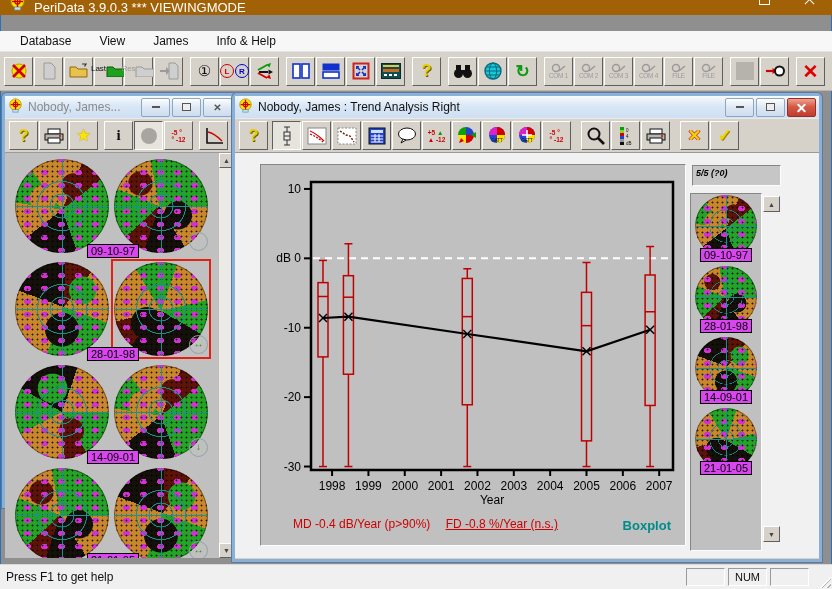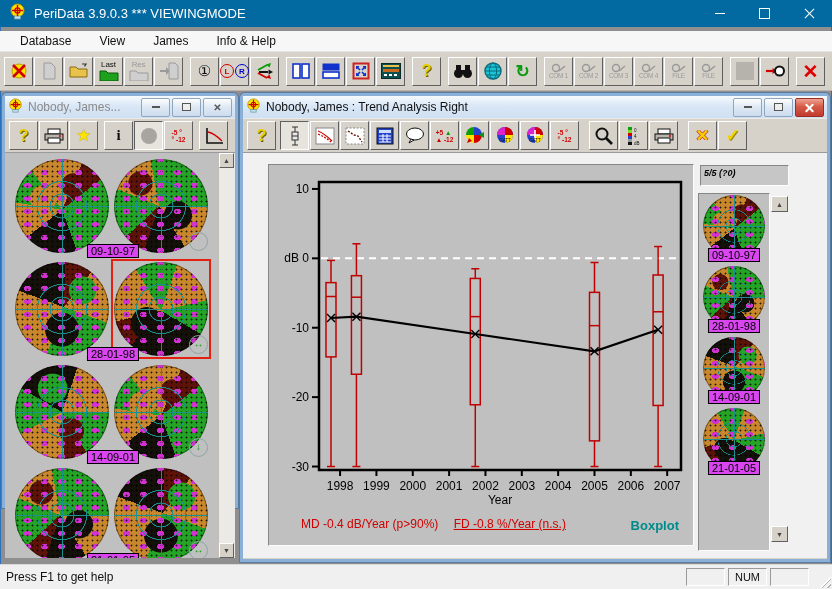--- a/index.html
+++ b/index.html
@@ -2,41 +2,41 @@
 <html><head>
 <meta charset="utf-8">
 <style>
   html,body{margin:0;padding:0;}
   body{
     width:832px;height:589px;position:relative;overflow:hidden;
     background:#8f8f8f;font-family:"Liberation Sans",sans-serif;
     box-shadow:inset 0 0 0 1px #2a70ba;
   }
   
-  .titlebar{position:absolute;left:0;top:0;right:0;height:27px;background:#0369a1;display:flex;align-items:center;color:#fff;}
+  .titlebar{position:absolute;left:0;top:0;right:0;height:15px;background:#a16207;display:flex;align-items:flex-end;color:#fff;}
   .titlebar .app-ico{margin:0 8px 0 9px;}
   .titlebar .title{font-size:13px;flex:1;}
   .cap-btn{width:45px;height:31px;display:flex;align-items:center;justify-content:center;}
   .glyph-min{width:10px;height:1px;background:#fff;display:block;}
   .glyph-max{width:9px;height:9px;border:1px solid #fff;display:block;}
   .glyph-x{position:relative;width:11px;height:11px;display:block;}
   .glyph-x::before,.glyph-x::after{content:"";position:absolute;left:-1px;top:5px;width:13px;height:1px;background:#fff;}
   .glyph-x::before{transform:rotate(45deg);} .glyph-x::after{transform:rotate(-45deg);}
   
   .menubar{position:absolute;left:0;top:31px;right:0;height:20px;background:#f7f7f7;display:flex;align-items:center;font-size:12px;color:#111;border-bottom:1px solid #e3e3e3;}
   .menu-item{padding:2px 8px;margin-left:12px;}
   .menu-item:first-child{margin-left:12px;}
   
   .toolbar{position:absolute;left:0;top:52px;right:0;height:38px;background:#d6d2ca;display:flex;align-items:center;padding-left:4px;border-bottom:1px solid #b9b5ad;}
   .tb-group{display:flex;margin-right:7px;}
   .btn{width:29px;height:29px;background:#d6d2ca;border:1px solid;border-color:#ffffff #5f5f5f #5f5f5f #ffffff;display:flex;flex-direction:column;align-items:center;justify-content:center;box-sizing:border-box;font-size:11px;color:#111;position:relative;}
   .btn+ .btn{margin-left:1px;}
   .btn.pressed{border-color:#5f5f5f #ffffff #ffffff #5f5f5f;background:#e7e4dd;}
   .btn .tiny-label{font-size:6.5px;color:#9a9a9a;line-height:6px;letter-spacing:-0.3px;}
-  .btn .stack{display:flex;flex-direction:column;align-items:center;line-height:9px;}
+  .btn .stack{display:flex;flex-direction:row;line-height:9px;}
   .ico-help{color:#e6cf00;font-weight:bold;font-size:17px;text-shadow:1px 1px 0 #6b5d00;}
   .ico-one{font-size:15px;color:#111;}
   .ico-refresh{font-size:17px;font-weight:bold;color:#0c9a12;}
   .ico-star{color:#ffe400;font-size:17px;text-shadow:0 0 1px #8a7a00;}
   .ico-check{color:#f0d400;font-weight:bold;font-size:17px;text-shadow:1px 1px 0 #9a8800;}
   .ico-bigx{color:#e00000;font-weight:bold;font-size:19px;}
   .ico-yellowx{color:#f0d400;font-weight:bold;font-size:16px;text-shadow:1px 0 0 #d03030,-1px 0 0 #d03030;}
   .ico-info{font-family:"Liberation Serif",serif;font-weight:bold;font-size:15px;color:#111;}
   .lr-wrap{display:flex;gap:1px;}
   .lr-c{width:12px;height:12px;border-radius:50%;font-size:8px;font-weight:bold;display:flex;align-items:center;justify-content:center;}
@@ -76,21 +76,21 @@
   .v1{background:radial-gradient(circle at 62% 28%,#5e1309 0 13%,rgba(0,0,0,0) 14%),radial-gradient(circle at 30% 42%,#c8872c 0 15%,rgba(0,0,0,0) 16%),conic-gradient(from 160deg at 50% 54%,#14100a 0 20%,#c8872c 20% 33%,#24a326 33% 45%,#c8872c 45% 62%,#5e1309 62% 70%,#24a326 70% 100%);}
   .v2{background:radial-gradient(circle at 68% 60%,#14100a 0 16%,rgba(0,0,0,0) 17%),radial-gradient(circle at 28% 26%,#5e1309 0 12%,rgba(0,0,0,0) 13%),conic-gradient(from 40deg at 48% 50%,#24a326 0 14%,#c8872c 14% 30%,#14100a 30% 44%,#5e1309 44% 52%,#24a326 52% 70%,#c8872c 70% 86%,#24a326 86% 100%);}
   .v3{background:radial-gradient(circle at 50% 72%,#14100a 0 20%,rgba(0,0,0,0) 21%),radial-gradient(circle at 72% 30%,#24a326 0 14%,rgba(0,0,0,0) 15%),conic-gradient(from 200deg at 52% 48%,#c8872c 0 25%,#14100a 25% 45%,#5e1309 45% 55%,#c8872c 55% 75%,#24a326 75% 100%);}
   .v4{background:radial-gradient(circle at 35% 65%,#14100a 0 18%,rgba(0,0,0,0) 19%),conic-gradient(from 120deg at 50% 52%,#14100a 0 28%,#5e1309 28% 38%,#c8872c 38% 58%,#24a326 58% 72%,#c8872c 72% 88%,#24a326 88% 100%);}
   .v5{background:radial-gradient(circle at 60% 70%,#5e1309 0 14%,rgba(0,0,0,0) 15%),radial-gradient(circle at 40% 25%,#24a326 0 16%,rgba(0,0,0,0) 17%),conic-gradient(from 300deg at 50% 50%,#14100a 0 22%,#c8872c 22% 42%,#24a326 42% 58%,#5e1309 58% 66%,#c8872c 66% 84%,#24a326 84% 100%);}
   .vf-date{position:absolute;left:50%;bottom:1px;transform:translateX(-50%);background:#d946ef;border:1px solid #000;font-size:11px;padding:0 3px;white-space:nowrap;z-index:3;}
   .eye-sym{position:absolute;right:0;bottom:2px;width:17px;height:17px;border:1px solid #8fa5a5;border-radius:50%;color:#0a9a0a;font-size:10px;line-height:15px;text-align:center;z-index:2;}
   .v-scroll{position:absolute;right:0;top:0;bottom:0;width:16px;background:#eceae6;border-left:1px solid #c2beb6;}
   .scr-btn{position:absolute;left:0;width:15px;height:15px;background:#d6d2ca;border:1px solid;border-color:#ffffff #5f5f5f #5f5f5f #ffffff;font-size:7px;color:#444;display:flex;align-items:center;justify-content:center;box-sizing:border-box;}
   
-  #right-win{left:240px;top:93px;width:590px;height:469px;}
+  #right-win{left:232px;top:93px;width:590px;height:469px;}
   .rp-content{position:relative;height:405px;background:#f1f1f1;border-top:1px solid #9a9a9a;overflow:hidden;}
   .chart-panel{position:absolute;left:25px;top:11px;width:426px;height:382px;background:#c0c0c0;border:1px solid;border-color:#868686 #fdfdfd #fdfdfd #868686;box-sizing:border-box;}
   .chart-md{position:absolute;left:32px;bottom:14px;color:#d00000;font-size:12px;white-space:nowrap;}
   .chart-md .fd{margin-left:12px;text-decoration:underline;}
   .chart-type{position:absolute;right:14px;bottom:12px;color:#008b8b;font-weight:bold;font-size:13px;}
   .counter{position:absolute;left:457px;top:12px;width:84px;height:17px;background:#c6c6c6;border:1px solid;border-color:#868686 #fdfdfd #fdfdfd #868686;font-size:9px;font-weight:bold;font-style:italic;padding:2px 0 0 3px;box-sizing:content-box;}
   .thumb-strip{position:absolute;left:455px;top:40px;width:70px;height:356px;background:#c0c0c0;border:1px solid;border-color:#868686 #fdfdfd #fdfdfd #868686;overflow:hidden;}
   .thumb-block{position:relative;width:70px;height:71px;}
   .thumb-block .vf-cell{position:absolute;left:4px;top:1px;width:62px;height:62px;}
   .thumb-block .vf-date{bottom:3px;}

